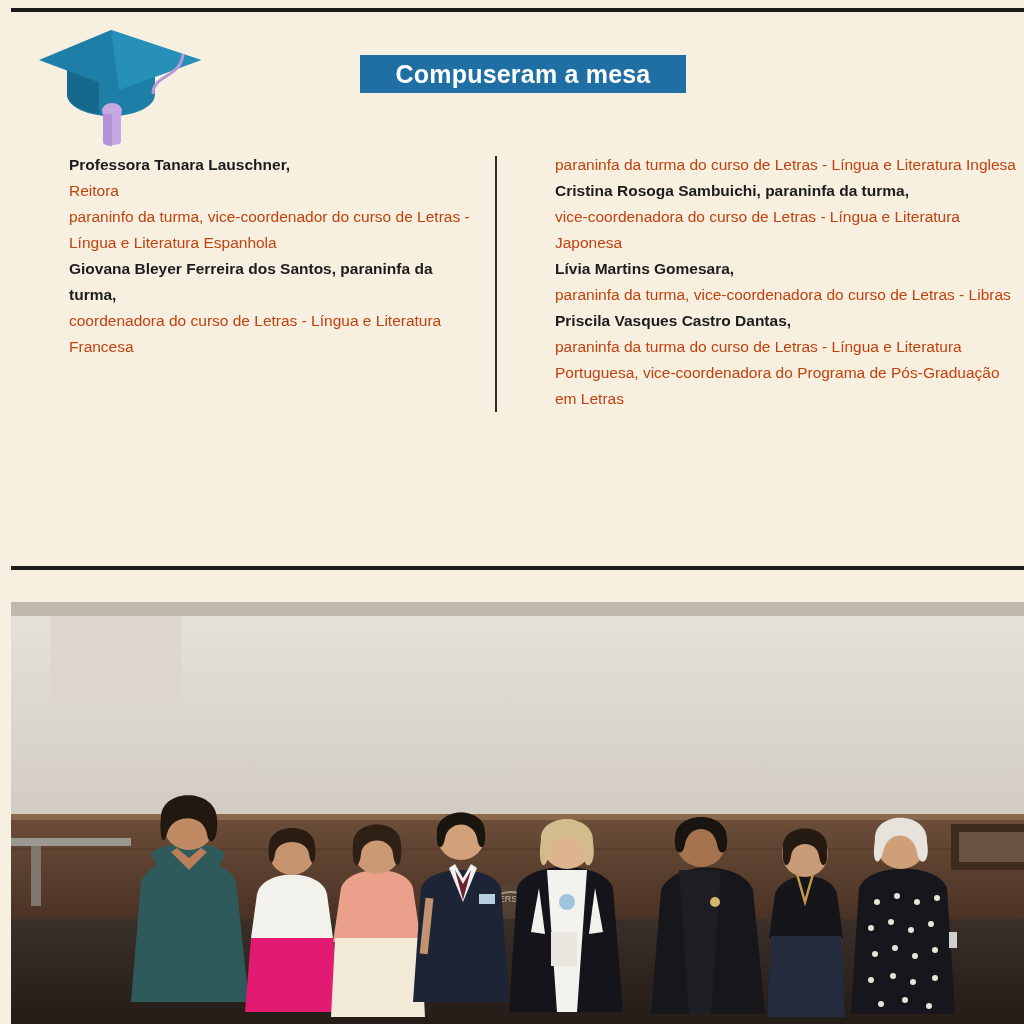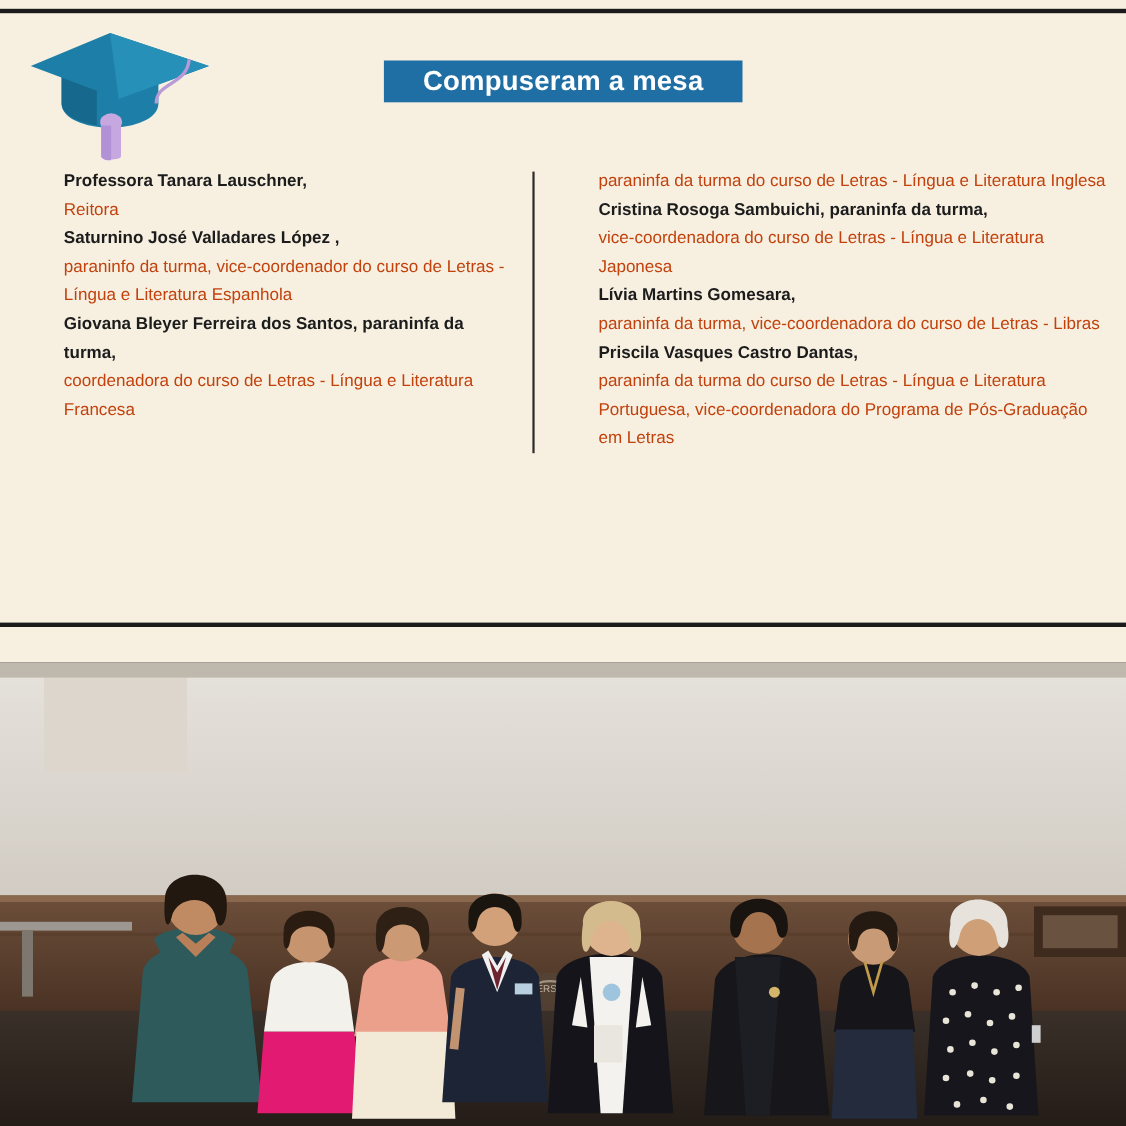--- a/index.html
+++ b/index.html
@@ -13,20 +13,21 @@
     font-family: "Liberation Sans", sans-serif;
     overflow: hidden;
     position: relative;
   }
 
   .page {
     position: relative;
     width: 997px;
     height: 1024px;
     background: #f7f0e1;
+    margin-left: 11px;
   }
 
   .rule-top {
     position: absolute;
     left: 0;
     top: 8px;
     width: 1024px;
     height: 4px;
     background: #1b1b1b;
   }
@@ -160,21 +161,20 @@
     <div class="col col-left">
 
       <div class="entry">
         <div class="name">Professora Tanara Lauschner,</div>
         <div class="role">Reitora</div>
       </div>
 
 
 
       <div class="entry">
-        <div class="name">Saturnino José Valladares López ,</div>
         <div class="role">paraninfo da turma, vice-coordenador do curso de Letras - Língua e Literatura Espanhola</div>
       </div>
 
       <div class="entry">
         <div class="name">Giovana Bleyer Ferreira dos Santos, paraninfa da turma,</div>
         <div class="role">coordenadora do curso de Letras - Língua e Literatura Francesa</div>
       </div>
 
     </div>
 

